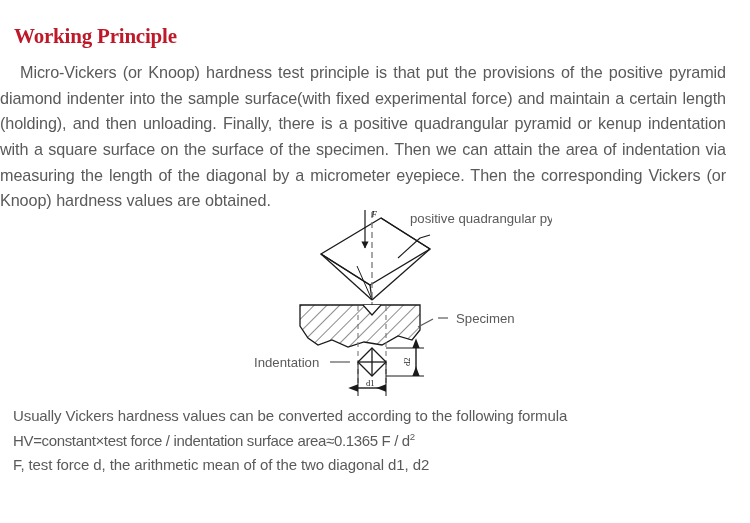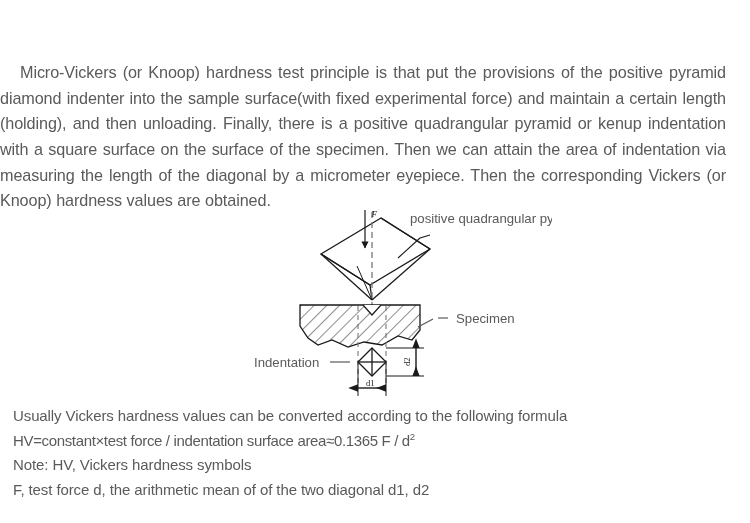--- a/index.html
+++ b/index.html
@@ -72,20 +72,21 @@
     font-size: 0.64em;
     vertical-align: super;
     line-height: 0;
   }
 </style>
 </head>
 <body>
 
 <div id="page">
 
+  <h1 class="title">Working Principle</h1>
 
   <p class="intro">Micro-Vickers (or Knoop) hardness test principle is that put the provisions of the positive pyramid diamond indenter into the sample surface(with fixed experimental force) and maintain a certain length (holding), and then unloading. Finally, there is a positive quadrangular pyramid or kenup indentation with a square surface on the surface of the specimen. Then we can attain the area of indentation via measuring the length of the diagonal by a micrometer eyepiece. Then the corresponding Vickers (or Knoop) hardness values are obtained.</p>
 
   <div class="diagram-wrap">
     <svg width="300" height="205" viewBox="0 0 300 205" xmlns="http://www.w3.org/2000/svg">
       <defs>
         <pattern id="hatch" width="9" height="9" patternTransform="rotate(45)" patternUnits="userSpaceOnUse">
           <line x1="0" y1="0" x2="0" y2="9" stroke="#1a1a1a" stroke-width="1"></line>
         </pattern>
         <marker id="arrHead" markerWidth="7" markerHeight="7" refX="5.5" refY="3" orient="auto">
@@ -164,17 +165,16 @@
       <g stroke="#5a5a5a" stroke-width="1.2">
         <line x1="78" y1="166" x2="98" y2="166"></line>
       </g>
       <text x="2" y="171" font-family="Liberation Sans, sans-serif" font-size="13.2" fill="#5a5a5a">Indentation</text>
     </svg>
   </div>
 
   <div class="lower">
     <div class="line">Usually Vickers hardness values can be converted according to the following formula</div>
     <div class="line formula"><span>HV=constant×test force / indentation surface area≈0.1365 F / d</span><sup>2</sup></div>
-    <div class="line">Note: HV, Vickers hardness symbols</div>
     <div class="line">F, test force   d, the arithmetic mean of of the two diagonal d1, d2</div>
   </div>
 
 </div>
 
 </body></html>

